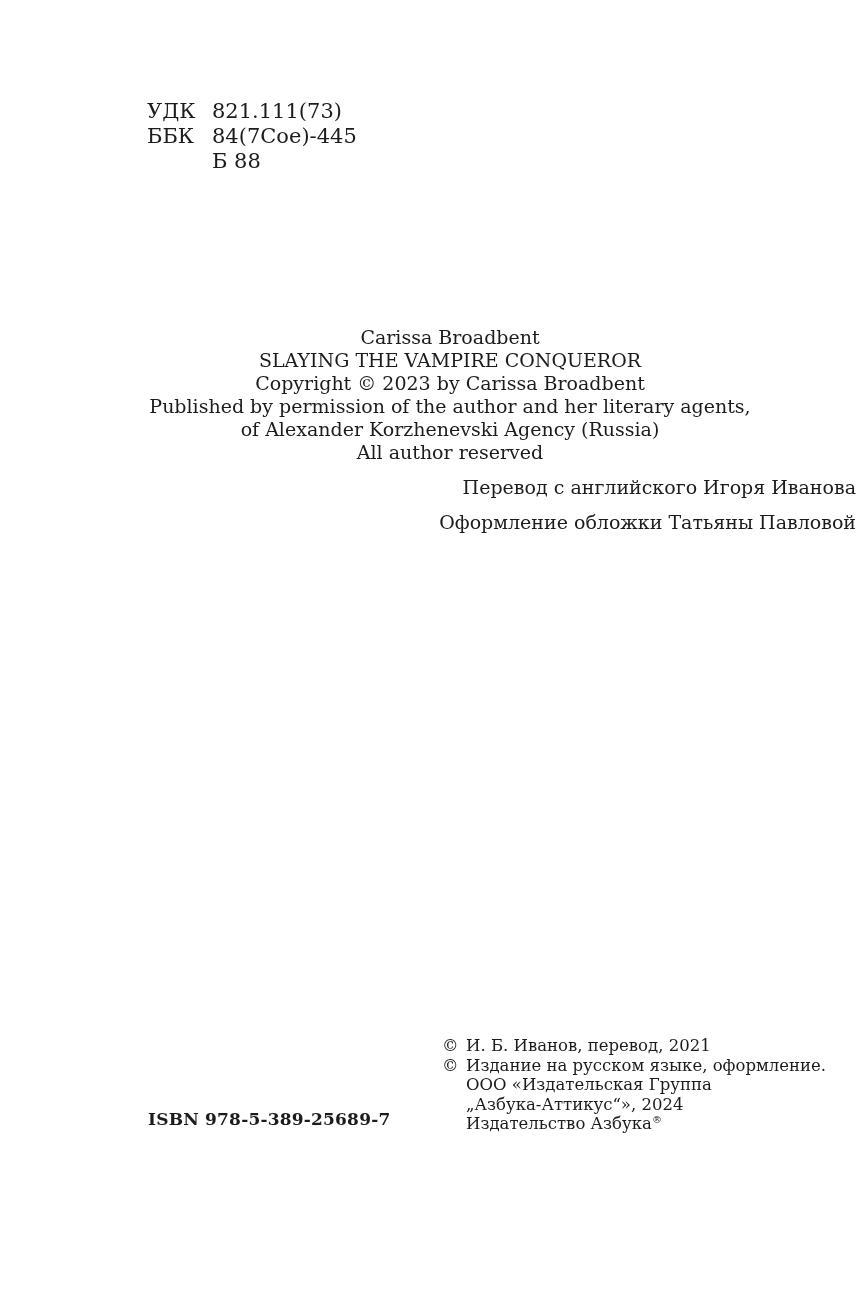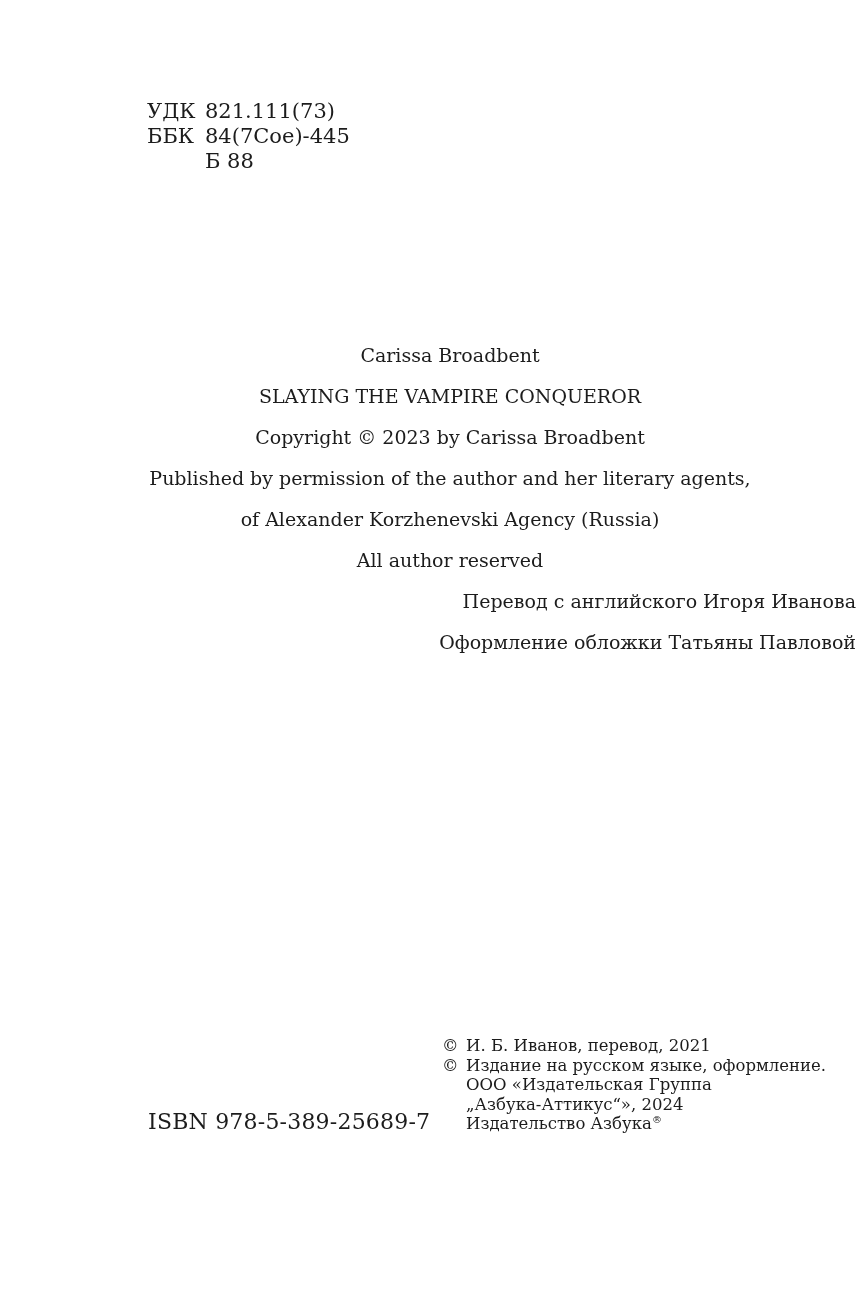--- a/index.html
+++ b/index.html
@@ -19,34 +19,34 @@
 
   
   .classification {
     position: absolute;
     left: 147px;
     top: 99px;
     font-size: 21px;
     line-height: 25px;
     white-space: nowrap;
   }
-  .crow { display: flex; }
+  .crow { display: flex; gap: 7px; }
   .clabel { width: 58px; flex: 0 0 58px; }
 
   
   .rights {
     position: absolute;
     left: 44px;
     top: 326px;
     width: 812px;
     text-align: center;
     font-size: 19px;
     line-height: 23px;
   }
-  .rights .line { white-space: nowrap; margin-top: 18px; }
+  .rights .line { white-space: nowrap; }
   .credit-gap { margin-top: 12px; text-align: right; }
 
   
   .colophon {
     position: absolute;
     left: 442px;
     top: 1036px;
     font-size: 16.5px;
     line-height: 19.5px;
     white-space: nowrap;
@@ -57,22 +57,22 @@
     font-size: 10px;
     line-height: 0;
     vertical-align: super;
   }
 
   
   .isbn {
     position: absolute;
     left: 148px;
     top: 1109px;
-    font-size: 22px;
-    font-weight: normal;
+    font-size: 17px;
+    font-weight: bold;
     letter-spacing: 0.2px;
     white-space: nowrap;
   }
 </style>
 </head>
 <body>
 
 <div class="page">
 
   <div class="classification">

